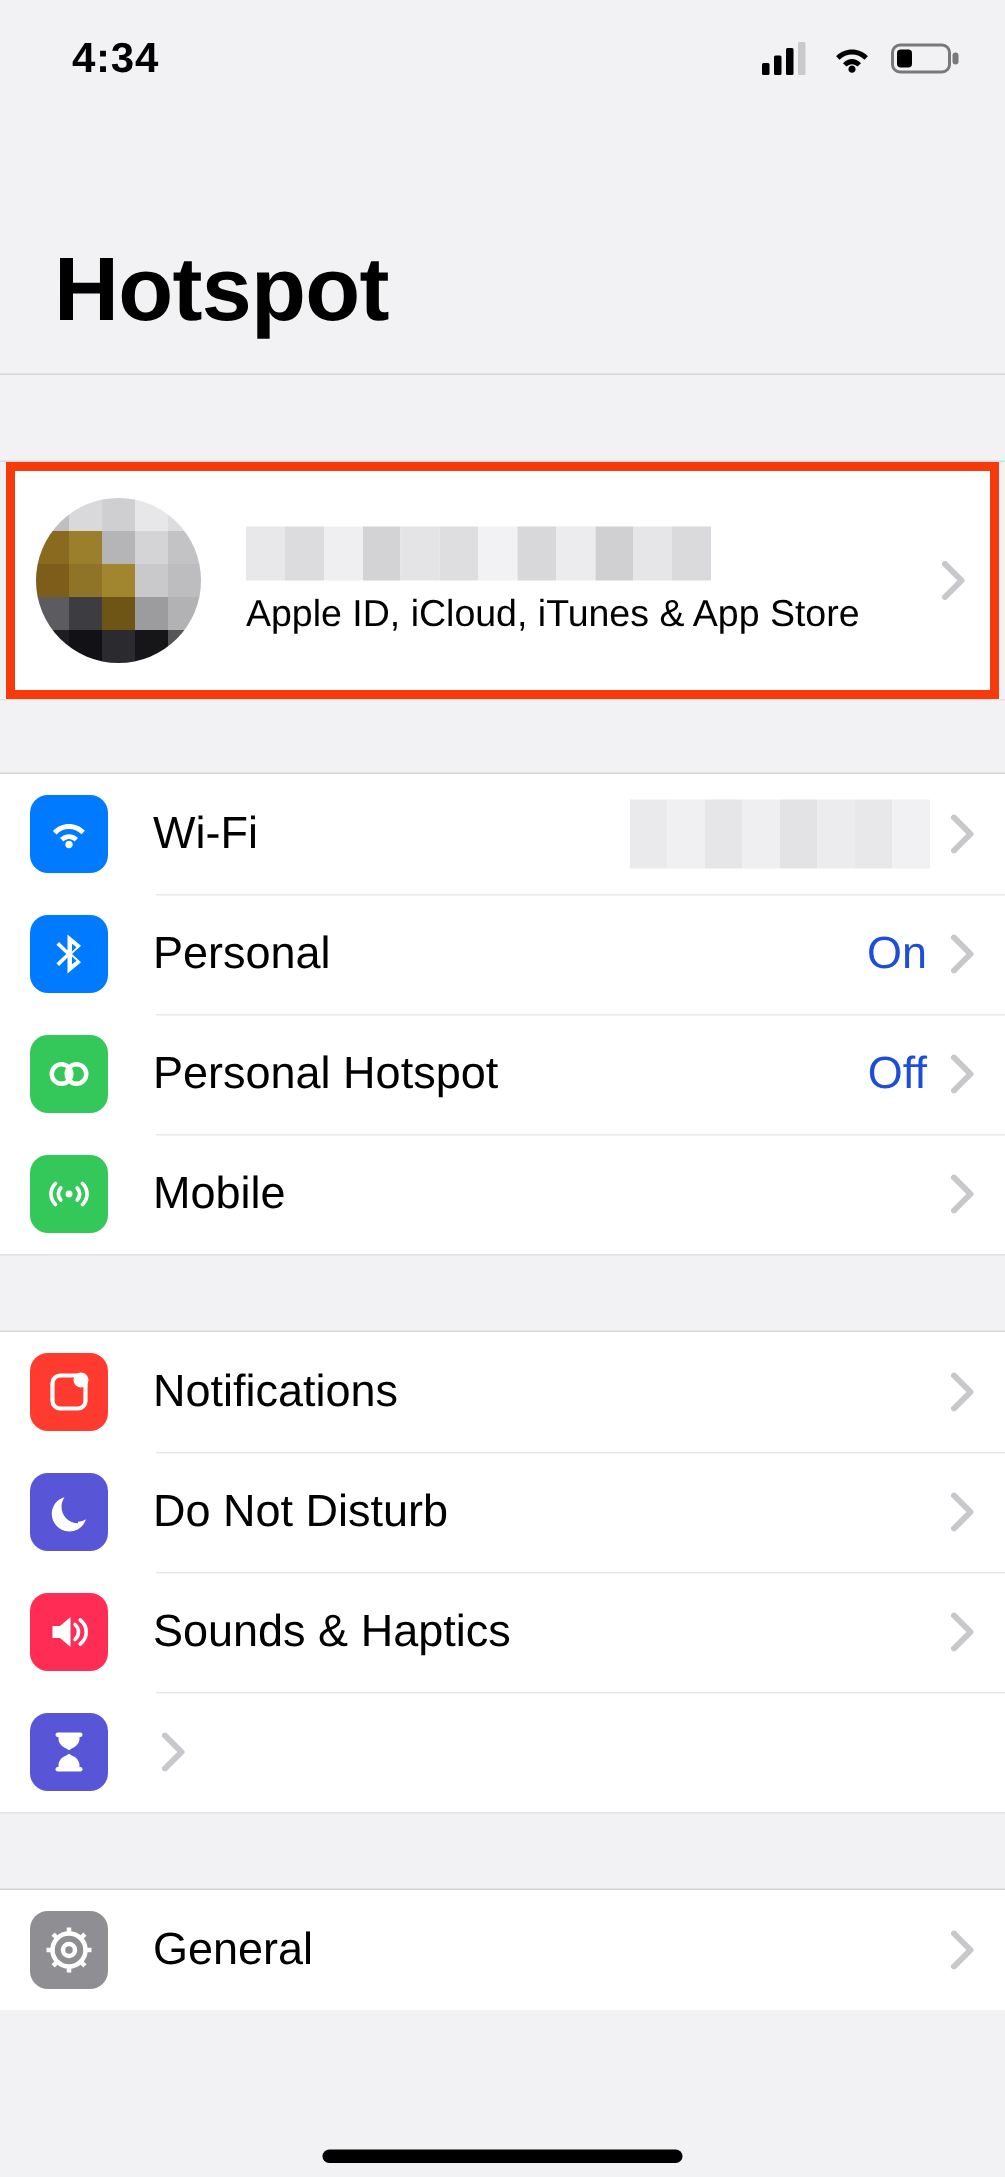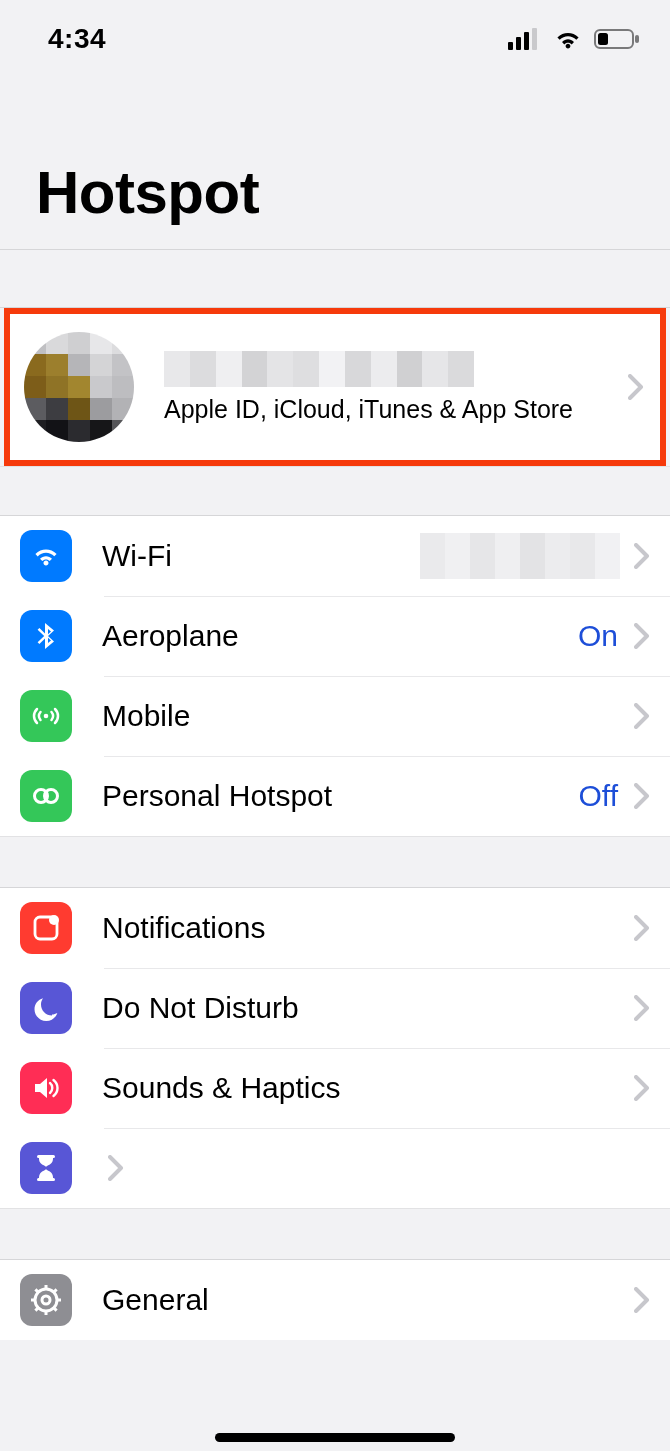--- a/index.html
+++ b/index.html
@@ -262,60 +262,60 @@
         </svg>
       </span>
   </div>
 
   <div class="row">
     <div class="icon-box bg-btblue">
       <svg viewBox="0 0 36 36">
           <path d="M17 5v10.6L11.4 10 9.6 11.8 16.2 18l-6.6 6.2L11.4 26 17 20.4V31l9-7.5L20 18l6-5.5L17 5zm3 6.1l3 2.4-3 2.8v-5.2zm0 13.8v-5.2l3 2.8-3 2.4z" fill="#fff"></path>
         </svg>
     </div>
-    <div class="row-label">Aeroplane</div>
+    <div class="row-label">Personal</div>
     <div class="row-value">On</div>
+    <span class="chevron">
+        <svg viewBox="0 0 16 26">
+          <path d="M2 2l11 11L2 24" fill="none" stroke="#c7c7cc" stroke-width="4" stroke-linecap="round" stroke-linejoin="round"></path>
+        </svg>
+      </span>
+  </div>
+
+  <div class="row">
+    <div class="icon-box bg-green2">
+      <svg viewBox="0 0 36 36">
+          <g fill="none" stroke="#fff" stroke-width="3">
+            <circle cx="13" cy="18" r="6.5"></circle>
+            <circle cx="23" cy="18" r="6.5"></circle>
+          </g>
+        </svg>
+    </div>
+    <div class="row-label">Personal Hotspot</div>
+    <div class="row-value">Off</div>
     <span class="chevron">
         <svg viewBox="0 0 16 26">
           <path d="M2 2l11 11L2 24" fill="none" stroke="#c7c7cc" stroke-width="4" stroke-linecap="round" stroke-linejoin="round"></path>
         </svg>
       </span>
   </div>
 
   <div class="row">
     <div class="icon-box bg-green">
       <svg viewBox="0 0 36 36">
           <g fill="none" stroke="#fff" stroke-width="2.5" stroke-linecap="round">
             <path d="M9 11c-2 2-3 4.5-3 7s1 5 3 7"></path>
             <path d="M12.5 14c-1 1.2-1.6 2.6-1.6 4s.6 2.8 1.6 4"></path>
             <path d="M27 11c2 2 3 4.5 3 7s-1 5-3 7"></path>
             <path d="M23.5 14c1 1.2 1.6 2.6 1.6 4s-.6 2.8-1.6 4"></path>
           </g>
           <circle cx="18" cy="18" r="2.3" fill="#fff"></circle>
         </svg>
     </div>
     <div class="row-label">Mobile</div>
-    <span class="chevron">
-        <svg viewBox="0 0 16 26">
-          <path d="M2 2l11 11L2 24" fill="none" stroke="#c7c7cc" stroke-width="4" stroke-linecap="round" stroke-linejoin="round"></path>
-        </svg>
-      </span>
-  </div>
-
-  <div class="row">
-    <div class="icon-box bg-green2">
-      <svg viewBox="0 0 36 36">
-          <g fill="none" stroke="#fff" stroke-width="3">
-            <circle cx="13" cy="18" r="6.5"></circle>
-            <circle cx="23" cy="18" r="6.5"></circle>
-          </g>
-        </svg>
-    </div>
-    <div class="row-label">Personal Hotspot</div>
-    <div class="row-value">Off</div>
     <span class="chevron">
         <svg viewBox="0 0 16 26">
           <path d="M2 2l11 11L2 24" fill="none" stroke="#c7c7cc" stroke-width="4" stroke-linecap="round" stroke-linejoin="round"></path>
         </svg>
       </span>
   </div>
 </div>
 
 <div class="section-gap"></div>
 

